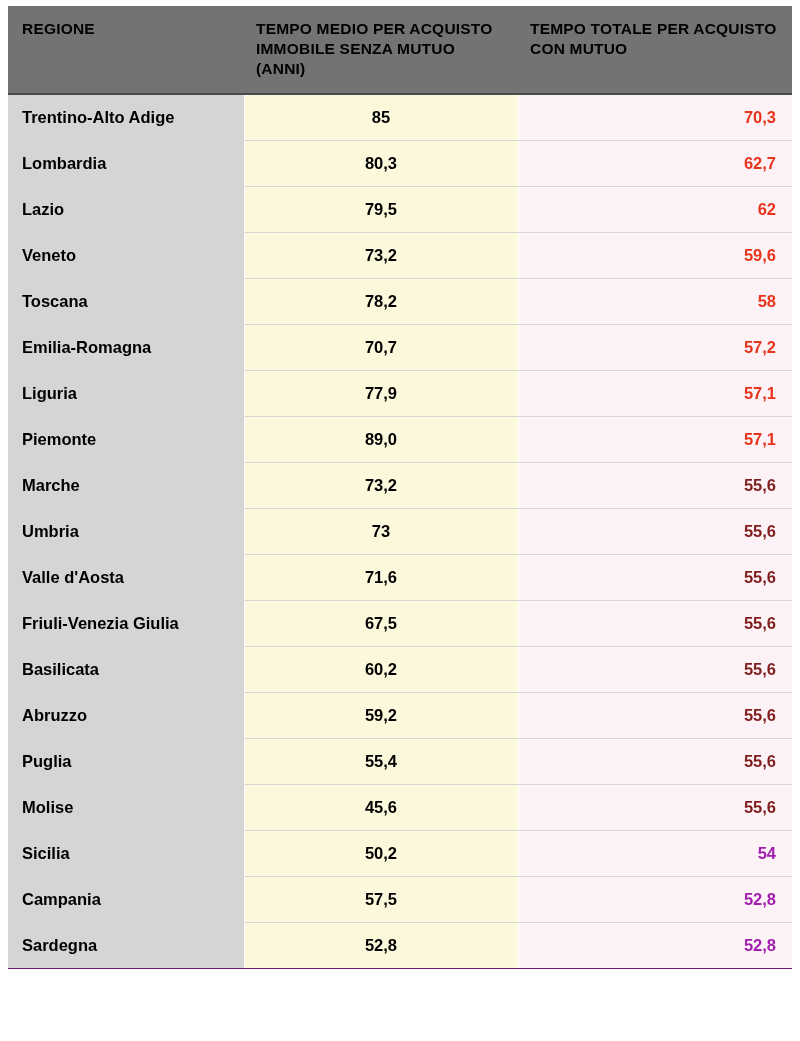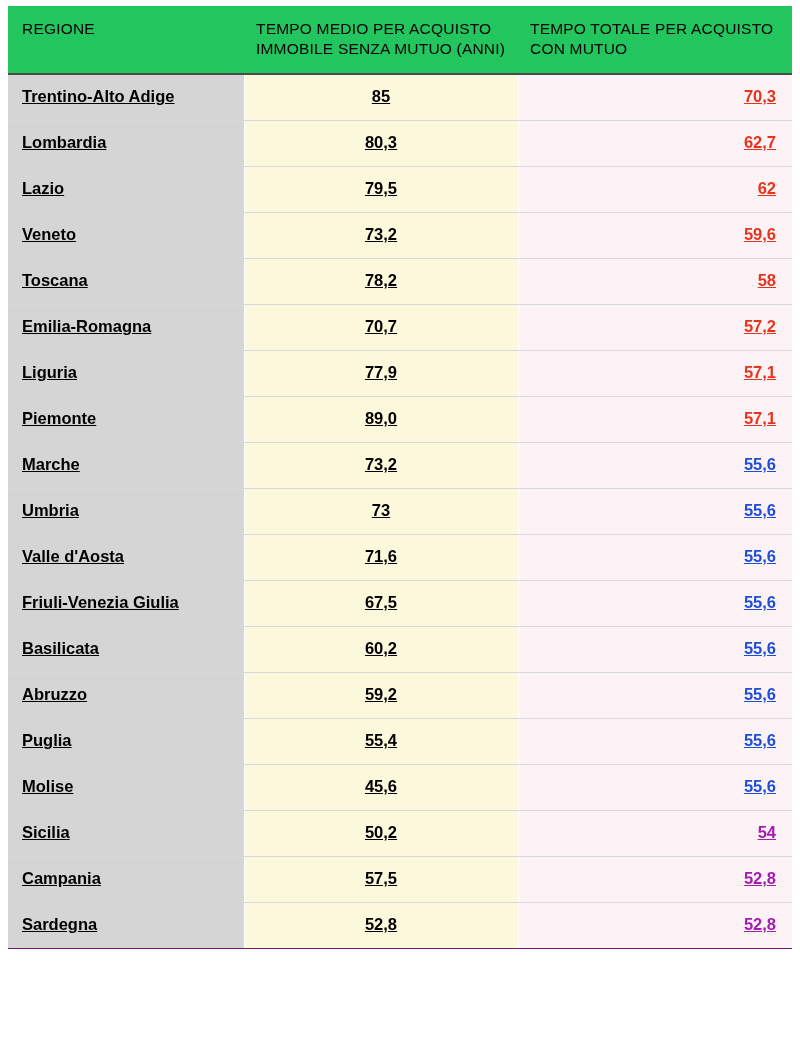--- a/index.html
+++ b/index.html
@@ -21,24 +21,24 @@
   table.data-table {
     border-collapse: collapse;
     width: 784px;
     table-layout: fixed;
   }
   table.data-table col.c-region { width: 236px; }
   table.data-table col.c-mid    { width: 274px; }
   table.data-table col.c-right  { width: 274px; }
 
   thead th {
-    background: #22c55e;
+    background: #737373;
     color: #000000;
     font-size: 15.5px;
-    font-weight: normal;
+    font-weight: bold;
     text-align: left;
     vertical-align: top;
     padding: 13px 12px 14px 12px;
     line-height: 1.30;
     border: 0;
     letter-spacing: 0.2px;
     text-transform: uppercase;
   }
   thead tr {
     border-bottom: 2px solid #4a4a4a;
@@ -46,40 +46,39 @@
   thead th.th-region { padding-left: 14px; }
 
   tbody td {
     font-size: 16.5px;
     font-weight: bold;
     padding: 11px 12px 12px 12px;
     line-height: 1.2;
     border-bottom: 1px solid #d8d8d8;
     vertical-align: middle;
     height: 22px;
-    text-decoration: underline;
   }
   tbody td.cell-region {
     background: #d5d5d5;
     color: #000000;
     text-align: left;
     padding-left: 14px;
     border-right: 1px solid #ffffff;
   }
   tbody td.cell-mid {
     background: #fcf8dc;
     color: #000000;
     text-align: center;
     border-right: 1px solid #ffffff;
   }
   tbody td.cell-right {
     background: #fdf3f7;
     text-align: right;
     padding-right: 16px;
-    color: #1d4ed8;
+    color: #7f1d1d;
   }
   tbody td.cell-right.val-high { color: #e8331c; margin-left: 14px; }
   tbody td.cell-right.val-low  { color: #a21caf; }
   tbody tr:last-child td { border-bottom: 1px solid #701a75; }
 </style>
 </head>
 <body>
 
 <div class="table-wrap">
   <table class="data-table">

